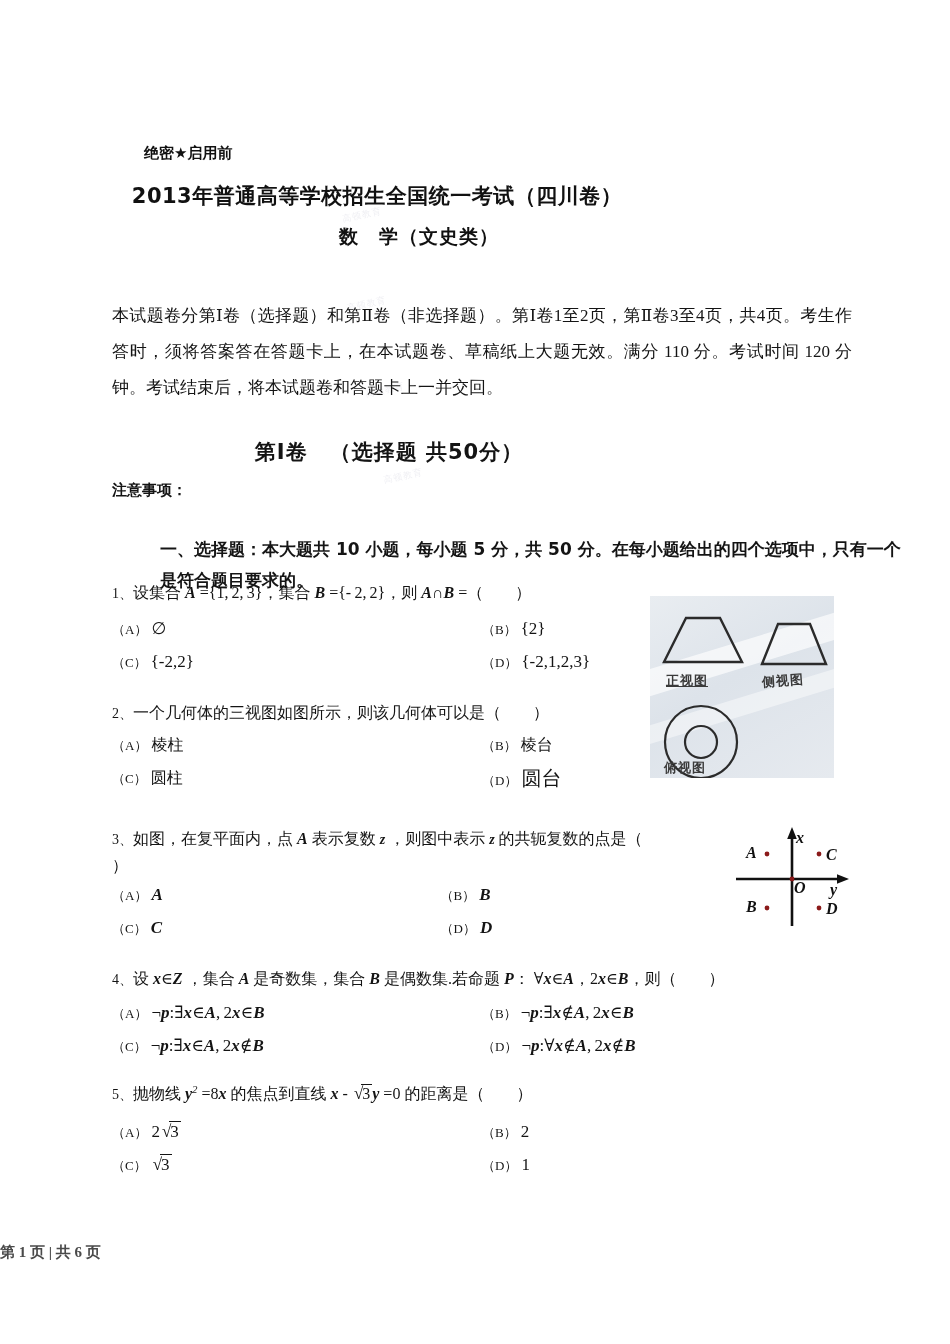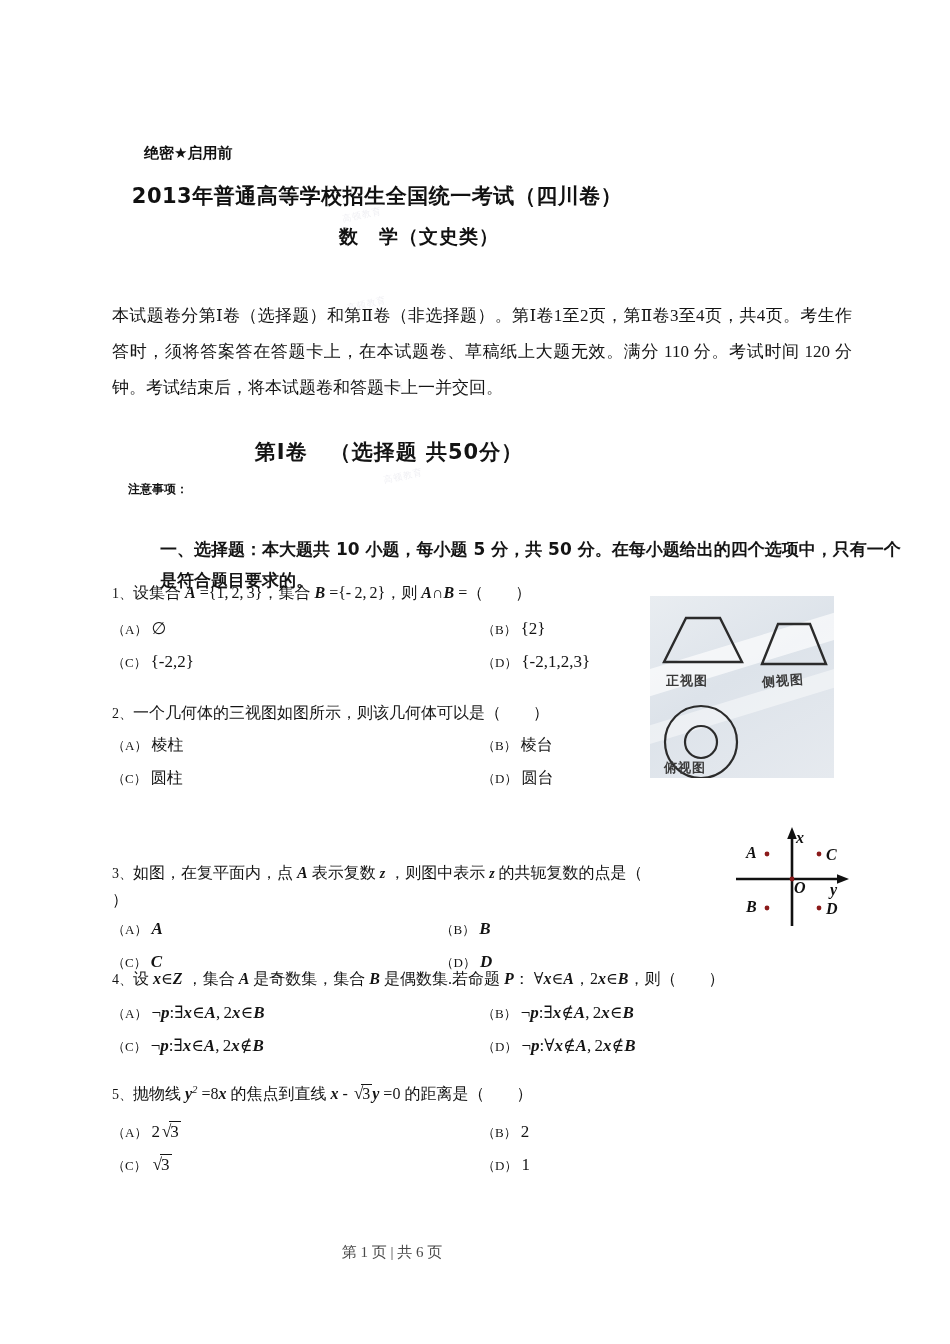--- a/index.html
+++ b/index.html
@@ -97,25 +97,25 @@
     width: 778px;
     text-align: center;
     font-family: "DejaVu Sans", "Liberation Sans", sans-serif;
     font-weight: bold;
     font-size: 21px;
     letter-spacing: 1px;
   }
 
   .notice-title {
     position: absolute;
-    left: 128px;
+    left: 112px;
     top: 481px;
     font-family: "DejaVu Sans", "Liberation Sans", sans-serif;
     font-weight: bold;
-    font-size: 12px;
+    font-size: 15px;
     text-align: center;
   }
   .notice-body {
     position: absolute;
     left: 142px;
     top: 505px;
     font-size: 16px;
   }
 
   .section-intro {
@@ -229,23 +229,24 @@
     font-size: 16px;
     color: #111;
   }
 
   
   .footer {
     position: absolute;
     left: 0;
     top: 1243px;
     width: 784px;
-    text-align: center;
+    text-align: left;
     font-size: 15px;
     color: #4a4a4a;
+    font-weight: bold;
   }
 </style>
 </head>
 <body>
 
 <div class="page">
 
   <div class="watermark">
     <span>高顿教育</span>
     <br><span>高顿教育</span>
@@ -307,44 +308,44 @@
           <span class="opt-text" style="font-size:16px">棱台</span>
         </div>
       </div>
       <div class="opt-row">
         <div class="opt">
           <span class="opt-label">（C）</span>
           <span class="opt-text" style="font-size:16px">圆柱</span>
         </div>
         <div class="opt">
           <span class="opt-label">（D）</span>
-          <span class="opt-text" style="font-size:16px">圆台</span>
+          <span class="opt-text" style="font-size:20px">圆台</span>
         </div>
       </div>
     </div>
   </div>
 
   <div class="fig-threeview">
     <div class="sheen"></div>
     <div class="sheen2"></div>
     <svg width="184" height="182" style="position:absolute;left:0;top:0;">
 
       <polygon points="14,66 36,22 70,22 92,66" fill="none" stroke="#2b2b2b" stroke-width="2.4"></polygon>
 
       <polygon points="112,68 128,28 160,28 176,68" fill="none" stroke="#2b2b2b" stroke-width="2.4"></polygon>
 
       <circle cx="51" cy="146" r="36" fill="none" stroke="#2b2b2b" stroke-width="2.2"></circle>
       <circle cx="51" cy="146" r="16" fill="none" stroke="#2b2b2b" stroke-width="2.2"></circle>
     </svg>
-    <div class="fig-label" style="left:16px; top:76px;">正视图</div>
+    <div class="fig-label" style="left:16px; top:76px;text-decoration:underline;">正视图</div>
     <div class="fig-label" style="left:112px; top:76px; transform:rotate(-4deg);">侧视图</div>
     <div class="fig-label" style="left:14px; top:163px;">俯视图</div>
   </div>
 
-  <div class="q" style="top:826px; width:622px;margin-top:34px;">
+  <div class="q" style="top:826px; width:622px;">
     <div class="q-stem">
       <span class="q-num">3、</span>如图，在复平面内，点&nbsp;<span class="mi">A</span>&nbsp;表示复数&nbsp;<span class="mi" style="font-size:14px">z</span>&nbsp;，则图中表示&nbsp;<span class="mi" style="font-size:14px">z</span>&nbsp;的共轭复数的点是（<br>）
     </div>
     <div class="opts" style="margin-top:0px;">
       <div class="opt-row">
         <div class="opt" style="width:56%">
           <span class="opt-label">（A）</span>
           <span class="opt-text mi">A</span>
         </div>
         <div class="opt">

